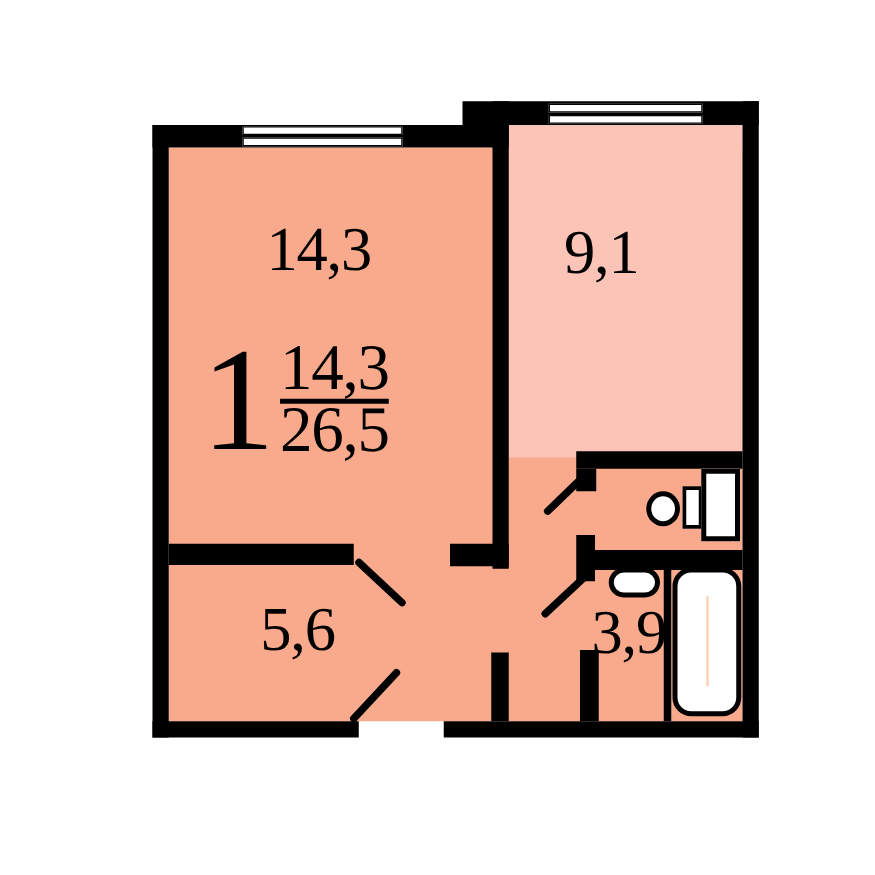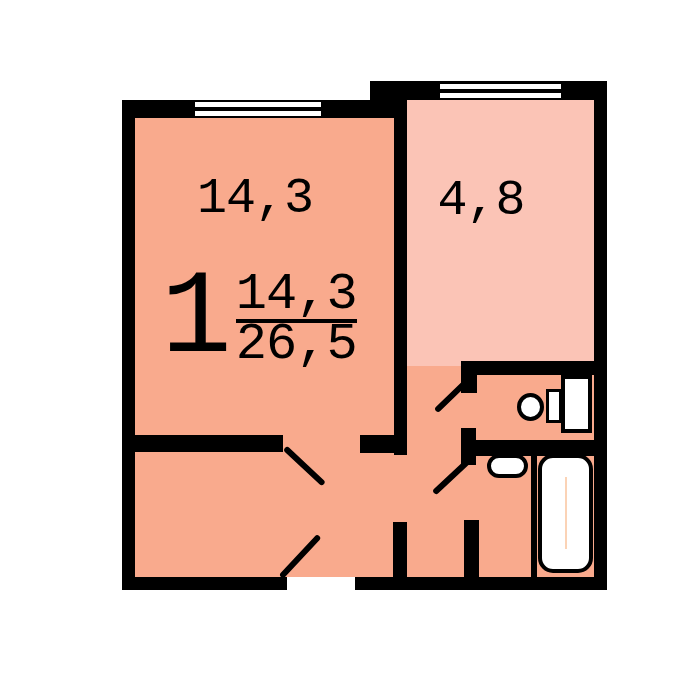--- a/index.html
+++ b/index.html
@@ -6,21 +6,21 @@
     --wall:#000000;
     --room-fill:#f9aa8d;
     --kitchen-fill:#fbc4b6;
     --bg:#ffffff;
     --fixture-fill:#ffffff;
     --tub-line:#fbd3b6;
   }
   html,body{margin:0;padding:0;background:var(--bg);}
   .plan{
     position:relative;width:700px;height:700px;background:var(--bg);
-    font-family:Liberation Mono, monospace;color:#000;
+    font-family:Liberation Serif, serif;color:#000;
     overflow:hidden;
   }
   .abs{position:absolute;box-sizing:border-box;}
   .fill-room{background:var(--room-fill);}
   .fill-kitchen{background:var(--kitchen-fill);}
   .w{background:var(--wall);}
   .pane{background:#fff;border:1px solid #000;}
   .door{background:var(--wall);height:6px;transform-origin:0 50%;border-radius:3px;}
   .fx{background:var(--fixture-fill);border:4px solid #000;}
   .room-label{
@@ -78,21 +78,23 @@
   <div class="abs fx" style="left:517px;top:393px;width:27px;height:28px;border-radius:50%"></div>
   <div class="abs fx" style="left:546px;top:389px;width:16px;height:34px;border-width:3px"></div>
   <div class="abs fx" style="left:561px;top:375px;width:31px;height:58px"></div>
 
   <div class="abs fx" style="left:487px;top:454px;width:41px;height:24px;border-radius:12px"></div>
   <div class="abs fx" style="left:538px;top:454px;width:55px;height:119px;border-radius:15px">
     <div class="abs" style="left:23px;top:19px;width:2px;height:72px;background:var(--tub-line)"></div>
   </div>
 
   <div class="room-label" style="left:255px;top:199px">14,3</div>
-  <div class="room-label" style="left:481px;top:201px">4,8</div>
+  <div class="room-label" style="left:481px;top:201px">9,1</div>
+  <div class="room-label" style="left:238px;top:503px">5,6</div>
+  <div class="room-label" style="left:503px;top:505px">3,9</div>
 
   <div class="summary">
     <span class="big-one">1</span>
     <span class="frac">
       <span>14,3</span>
       <span class="frac-line"></span>
       <span>26,5</span>
     </span>
   </div>
 

